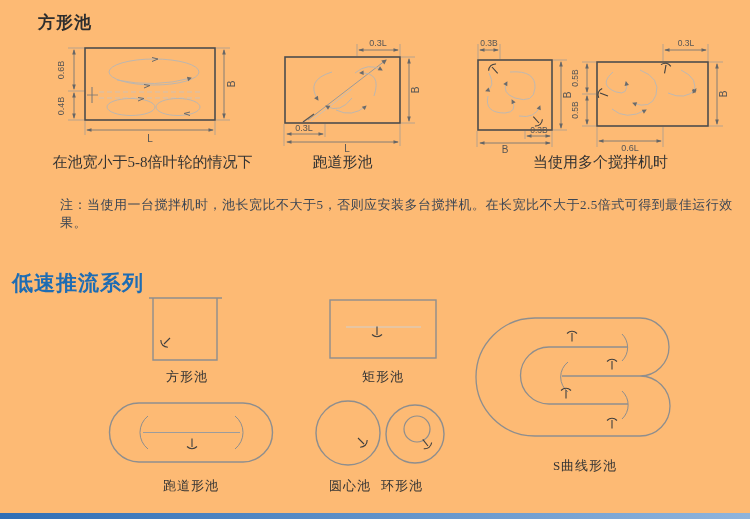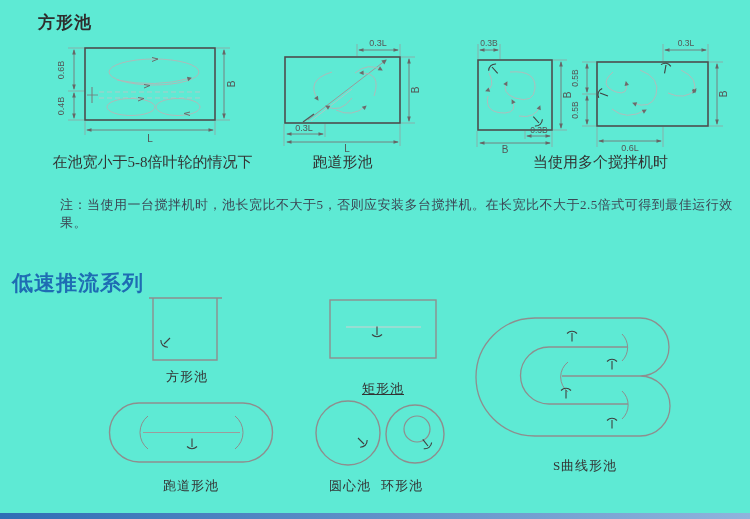--- a/index.html
+++ b/index.html
@@ -1,16 +1,16 @@
 <!DOCTYPE html>
 <html><head>
 <meta charset="utf-8">
 <style>
   html,body{margin:0;padding:0;background:#fff;}
-  #page{position:relative;width:750px;height:519px;background:#5eead4;overflow:hidden;
+  #page{position:relative;width:750px;height:519px;background:#fdba74;overflow:hidden;
         font-family:"Liberation Serif","DejaVu Serif",serif;}
   .abs{position:absolute;}
   .h1{font-size:17px;font-weight:bold;color:#2e2e2e;letter-spacing:1px;}
   .h2{font-size:21px;font-weight:bold;color:#1e6cb3;letter-spacing:1px;margin-top:28px;}
   .cap{font-size:15px;color:#333;text-align:center;}
   .poolcap{font-size:13px;color:#333;text-align:center;letter-spacing:1px;}
   .note{font-size:13px;color:#3c4654;letter-spacing:0.5px;margin-left:15px;}
   svg text{font-family:"Liberation Sans","DejaVu Sans",sans-serif;fill:#555;}
   .dimtxt{font-size:9px;}
   .dimtxt8{font-size:8.5px;}
@@ -211,20 +211,20 @@
 
   <div class="abs cap" style="left:40px;top:153px;width:225px;">在池宽小于5-8倍叶轮的情况下</div>
   <div class="abs cap" style="left:280px;top:153px;width:125px;">跑道形池</div>
   <div class="abs cap" style="left:508px;top:153px;width:185px;font-family:Liberation Serif, serif;">当使用多个搅拌机时</div>
 
   <div class="abs note" style="left:45px;top:196px;width:690px;">注：当使用一台搅拌机时，池长宽比不大于5，否则应安装多台搅拌机。在长宽比不大于2.5倍式可得到最佳运行效果。</div>
 
   <div class="abs h2" style="left:12px;top:241px;">低速推流系列</div>
 
   <div class="abs poolcap" style="left:147px;top:368px;width:80px;">方形池</div>
-  <div class="abs poolcap" style="left:343px;top:380px;width:80px;text-decoration:underline;">矩形池</div>
+  <div class="abs poolcap" style="left:343px;top:368px;width:80px;">矩形池</div>
   <div class="abs poolcap" style="left:148px;top:477px;width:86px;">跑道形池</div>
   <div class="abs poolcap" style="left:310px;top:477px;width:80px;">圆心池</div>
   <div class="abs poolcap" style="left:362px;top:477px;width:80px;">环形池</div>
   <div class="abs poolcap" style="left:537px;top:457px;width:96px;">S曲线形池</div>
 
   <div id="bottombar"></div>
 </div>
 
 </body></html>

